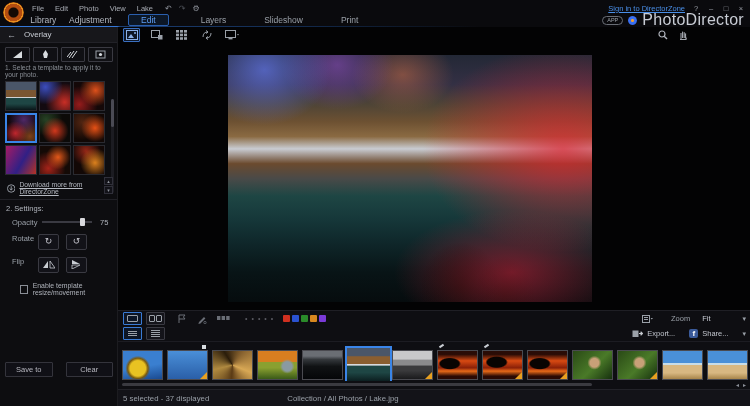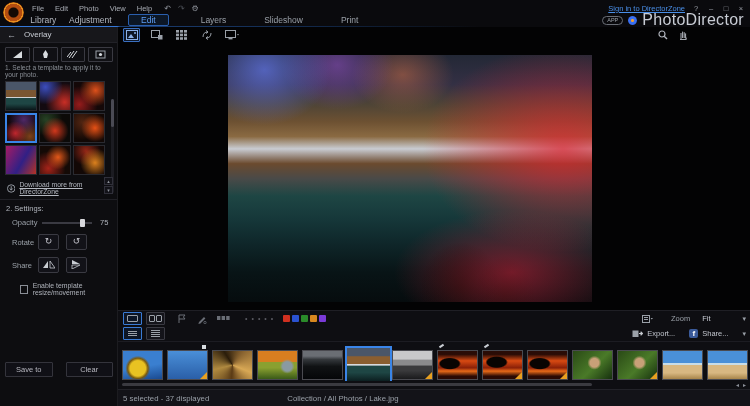--- a/index.html
+++ b/index.html
@@ -37,21 +37,21 @@
   .tpl{border:1px solid #2a2a30;box-sizing:border-box;background:#141418;}
   .tpl.selected{border:2px solid #3a85e8;}
   #tpl-scrollbar{position:absolute;left:111px;top:72px;width:3px;height:94px;background:#1c1c22;border-radius:2px;}
   #tpl-scroll-thumb{width:3px;height:28px;background:#4a4a54;border-radius:2px;}
   #tpl-scroll-btns{position:absolute;left:104px;top:150px;display:flex;flex-direction:column;gap:1px;font-size:5px;color:#8a8e96;}
   #tpl-scroll-btns span{width:7px;height:6px;border:1px solid #30303a;background:#121218;display:flex;align-items:center;justify-content:center;line-height:5px;}
   #download-row{display:flex;align-items:center;gap:4px;margin:6px 0 4px 7px;}
   #download-link{font-size:6.8px;color:#b4b8c0;text-decoration:underline;}
   .divider{height:1px;background:#202026;margin:3px 0;}
   #settings-title{font-size:7.5px;color:#b0b4bc;margin:4px 0 5px 6px;}
-  .setting-row{display:flex;align-items:center;margin:0 6px 7px 12px;font-size:7.5px;color:#9aa0a8;}
+  .setting-row{display:flex;margin:0 6px 7px 12px;font-size:7.5px;color:#9aa0a8;}
   .setting-row .lbl{width:26px;}
   #opacity-slider{position:relative;width:50px;height:8px;margin:0 4px;}
   #opacity-track{position:absolute;left:0;top:3px;width:50px;height:2px;background:#3a3a42;}
   #opacity-thumb{position:absolute;left:75%;top:0;width:5px;height:8px;background:#d8d8dc;border-radius:1px;}
   #opacity-value{margin-left:4px;color:#b0b4bc;}
   .mini-btn{width:19px;height:14px;border:1px solid #3a3a42;background:#121218;border-radius:2px;color:#c8c8d0;font-size:9px;line-height:13px;text-align:center;margin-right:7px;}
   #checkbox-row{display:flex;align-items:center;gap:5px;margin:9px 0 0 20px;}
   #resize-checkbox{width:7px;height:7px;border:1px solid #8a8e96;background:transparent;}
   #checkbox-label{font-size:6.9px;color:#b0b4bc;}
   #save-row{position:absolute;left:0;bottom:12px;width:118px;display:flex;gap:13px;padding:17px 5px;box-sizing:border-box;}
@@ -104,21 +104,21 @@
 <body>
 <div id="app">
 
 <div id="app-logo"></div>
 <div id="titlebar">
   <div id="menus">
     <span class="menu-item">File</span>
         <span class="menu-item">Edit</span>
         <span class="menu-item">Photo</span>
         <span class="menu-item">View</span>
-        <span class="menu-item">Help</span>
+        <span class="menu-item">Lake</span>
   </div>
   <div id="history-icons">
     <span>↶</span>
     <span class="dim">↷</span>
     <span>⚙</span>
   </div>
   <div id="titlebar-right">
     <a id="sign-in">Sign in to DirectorZone</a>
     <span class="winbtn">?</span>
     <span class="winbtn">–</span>
@@ -213,21 +213,21 @@
       <div id="opacity-thumb"></div>
     </div>
     <span id="opacity-value">75</span>
   </div>
   <div class="setting-row">
     <span class="lbl">Rotate</span>
     <div class="mini-btn">↻</div>
     <div class="mini-btn">↺</div>
   </div>
   <div class="setting-row">
-    <span class="lbl">Share</span>
+    <span class="lbl">Flip</span>
     <div class="mini-btn">
       <svg width="12" height="9" viewBox="0 0 12 9" style="margin:2px auto">
             <polygon points="0,8 5,8 5,1" fill="#c8ccd2"></polygon>
             <polygon points="12,8 7,8 7,1" fill="none" stroke="#c8ccd2" stroke-width="0.8"></polygon>
           </svg>
     </div>
     <div class="mini-btn">
       <svg width="12" height="9" viewBox="0 0 12 9" style="margin:2px auto">
             <polygon points="1,0 1,4 9,4" fill="#c8ccd2"></polygon>
             <polygon points="1,9 1,5 9,5" fill="none" stroke="#c8ccd2" stroke-width="0.8"></polygon>

